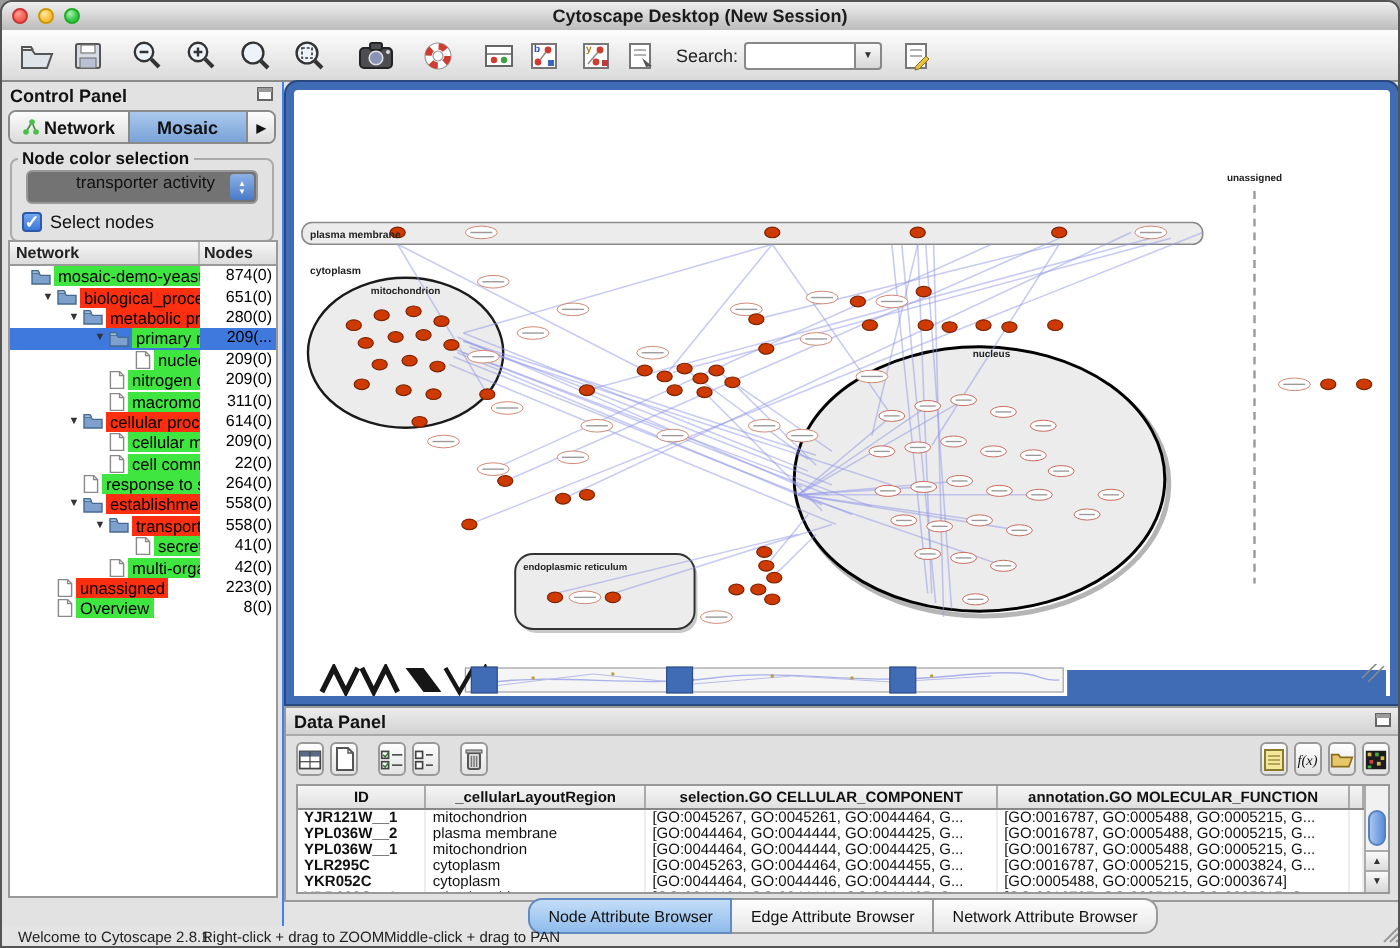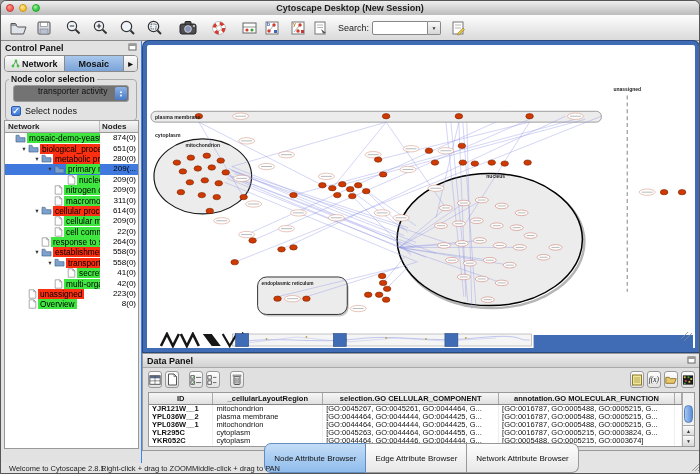--- a/index.html
+++ b/index.html
@@ -86,21 +86,21 @@
   td{height:8px;line-height:8px;padding:0 3px;white-space:nowrap;overflow:hidden;border-right:1px solid #eee;}
   td.idc{font-weight:bold;}
   .vscroll{width:11px;border-left:1px solid #aaa;background:#f1f1f1;position:relative;flex:none;}
   .vthumb{position:absolute;top:12px;left:1px;right:1px;height:18px;border-radius:5px;
     background:linear-gradient(90deg,#a6c6f0,#5b8ed8);border:1px solid #5580bd;box-sizing:border-box;}
   .varr{position:absolute;left:0;right:0;height:10px;font-size:5px;color:#333;text-align:center;line-height:10px;
     background:linear-gradient(#fafafa,#d8d8d8);border-top:1px solid #aaa;}
   .varr.up{bottom:10px;} .varr.dn{bottom:0;}
   
   .bottom-tabs{position:absolute;left:141px;top:450px;width:559px;height:14px;display:flex;justify-content:center;align-items:center;}
-  .seg{height:30px;display:flex;align-items:center;padding:0 9px;font-size:8px;color:#111;
+  .seg{height:18px;display:flex;align-items:center;padding:0 9px;font-size:8px;color:#111;
     background:linear-gradient(#fdfdfd,#e7e7e7);border:1px solid #999;border-left:none;box-sizing:border-box;}
   .seg:first-child{border-left:1px solid #999;border-radius:7px 0 0 7px;}
   .seg:last-child{border-radius:0 7px 7px 0;}
   .seg.selected{background:linear-gradient(#c4ddf7,#8fbcec);border-color:#628cc0;}
   .statusbar{position:absolute;left:0;bottom:0;width:700px;height:10px;font-size:7.5px;color:#222;}
   .statusbar span{position:absolute;top:1px;}
   .grip{position:absolute;right:1px;bottom:1px;}
 </style>
 </head>
 <body>

